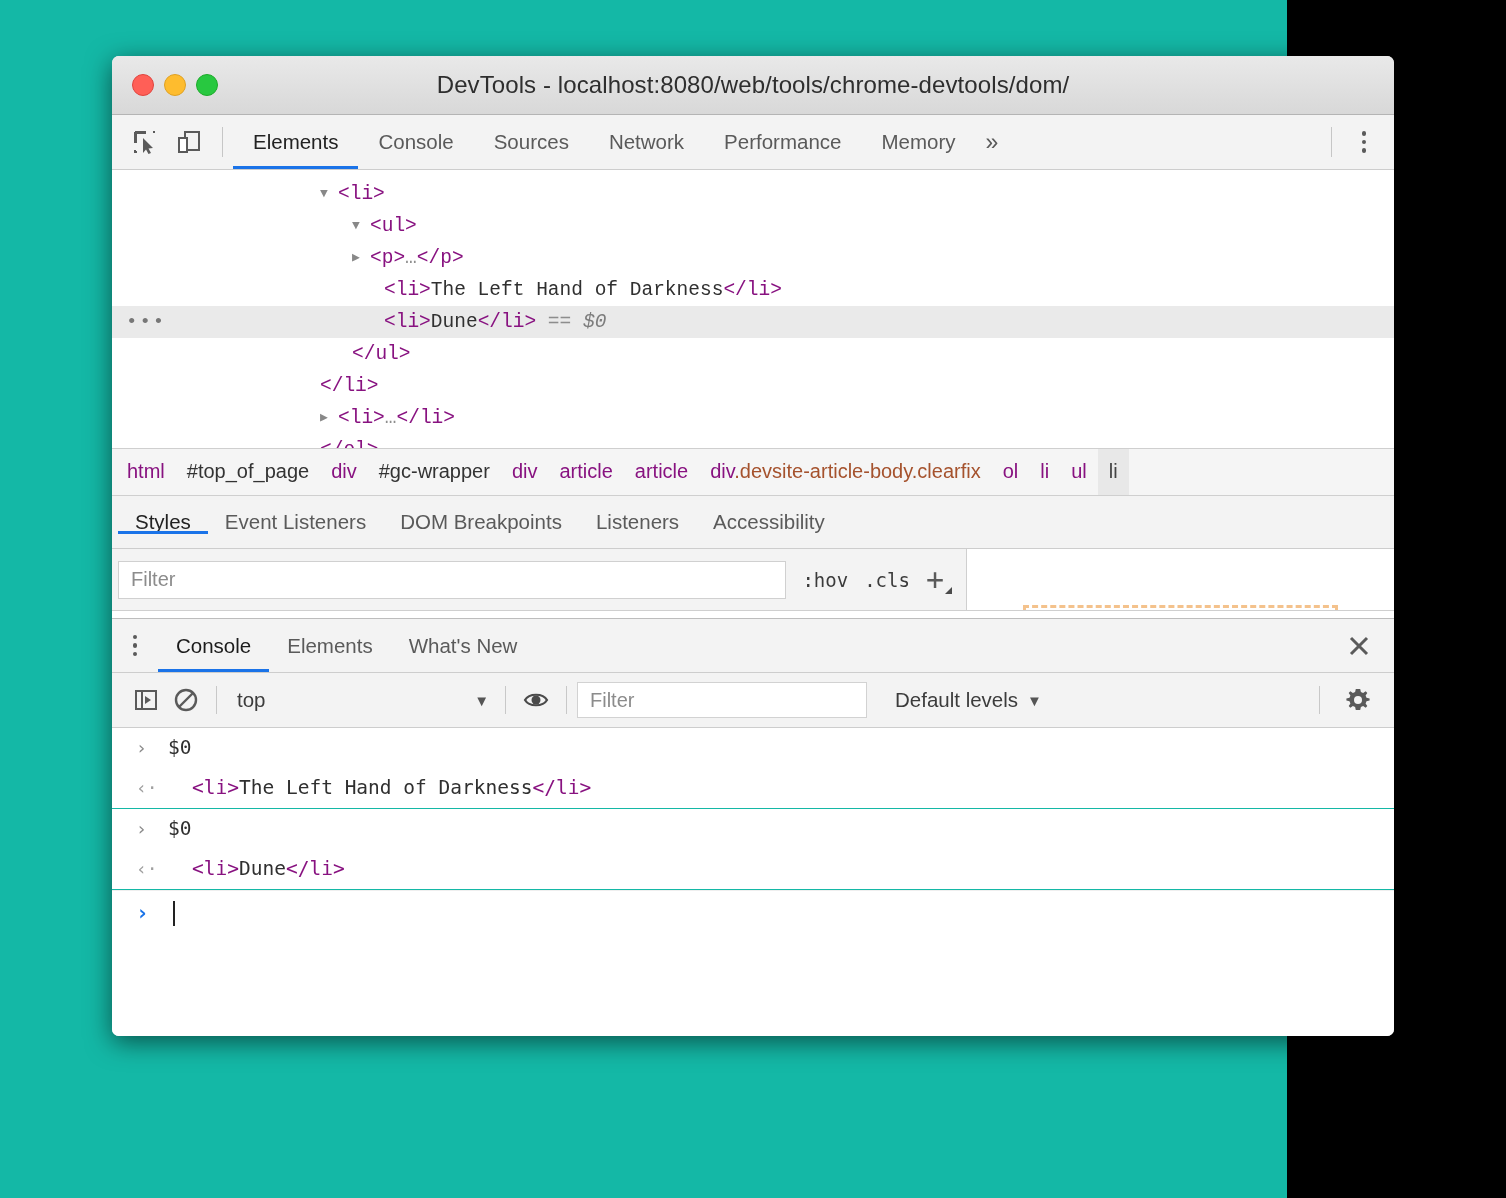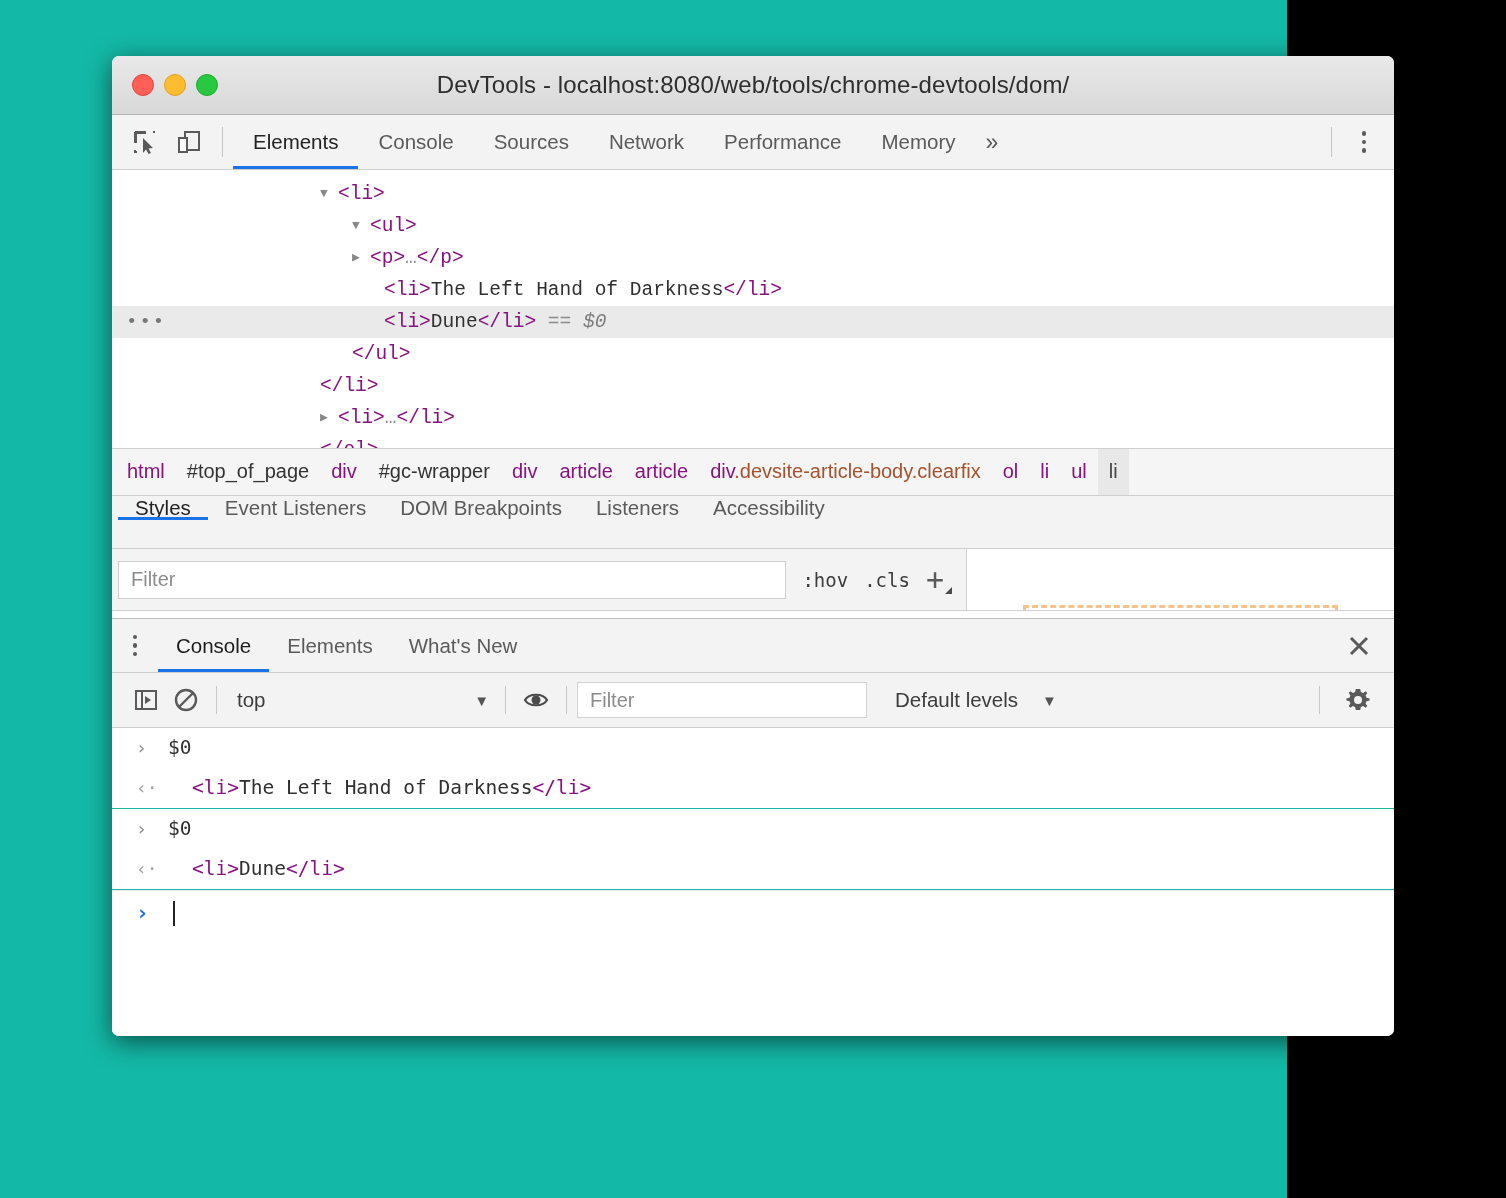--- a/index.html
+++ b/index.html
@@ -194,21 +194,21 @@
   .crumb.id  { color: #333333; }
   .crumb.cls { color: #881280; }
   .crumb.cls .cn { color: #a5522d; }
   .crumb.active { background: #e8e8e8; color: #444444; }
 
   
   .styles-tabs {
     height: 52px;
     background: #f3f3f3;
     display: flex;
-    align-items: flex-start;
+    align-items: center;
     border-bottom: 1px solid #cdcdcd;
     padding-left: 6px;
   }
   .stab {
     position: relative;
     display: flex; align-items: center;
     padding: 0 17px;
     font-size: 20.5px;
     color: #5a5a5a;
     white-space: nowrap;
@@ -375,21 +375,21 @@
     display: flex;
     align-items: center;
     padding-left: 12px;
     font-size: 20px;
     color: #8c8c8c;
     box-sizing: border-box;
   }
   .levels {
     display: flex;
     align-items: center;
-    gap: 24px;
+    gap: 9px;
     margin-left: 28px;
     font-size: 20.5px;
     color: #3c3c3c;
   }
   .levels .caret { font-size: 15px; color: #555555; }
   .ct-right {
     margin-left: auto;
     display: flex;
     align-items: center;
     padding-right: 16px;

